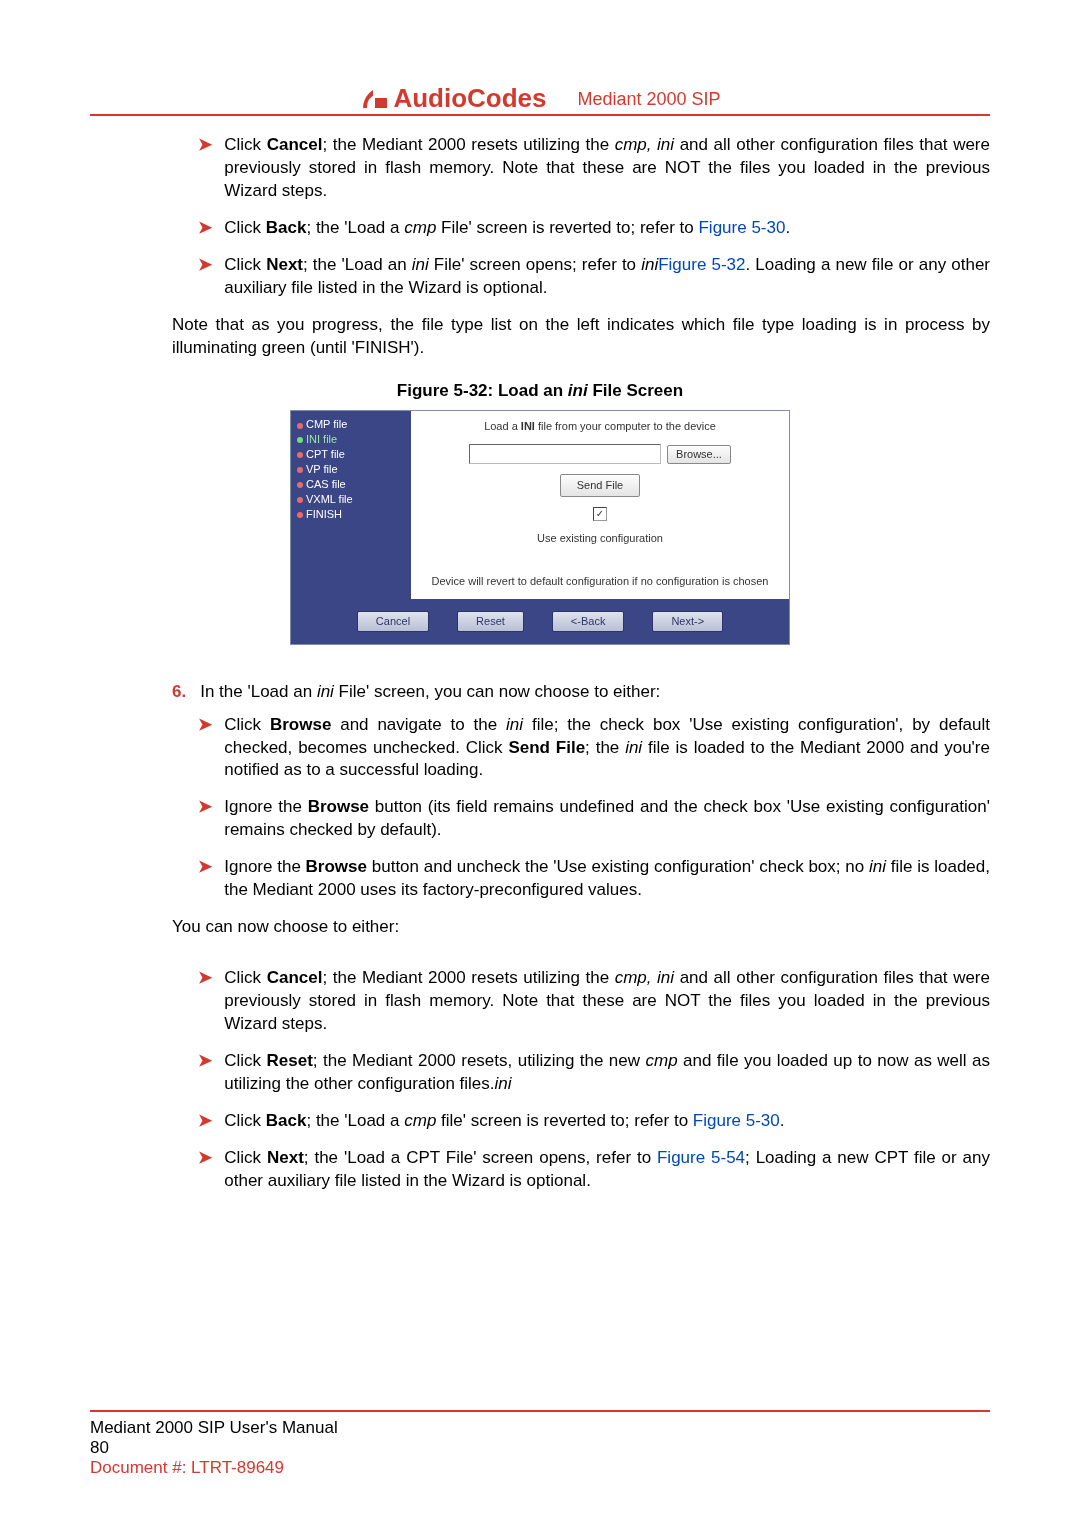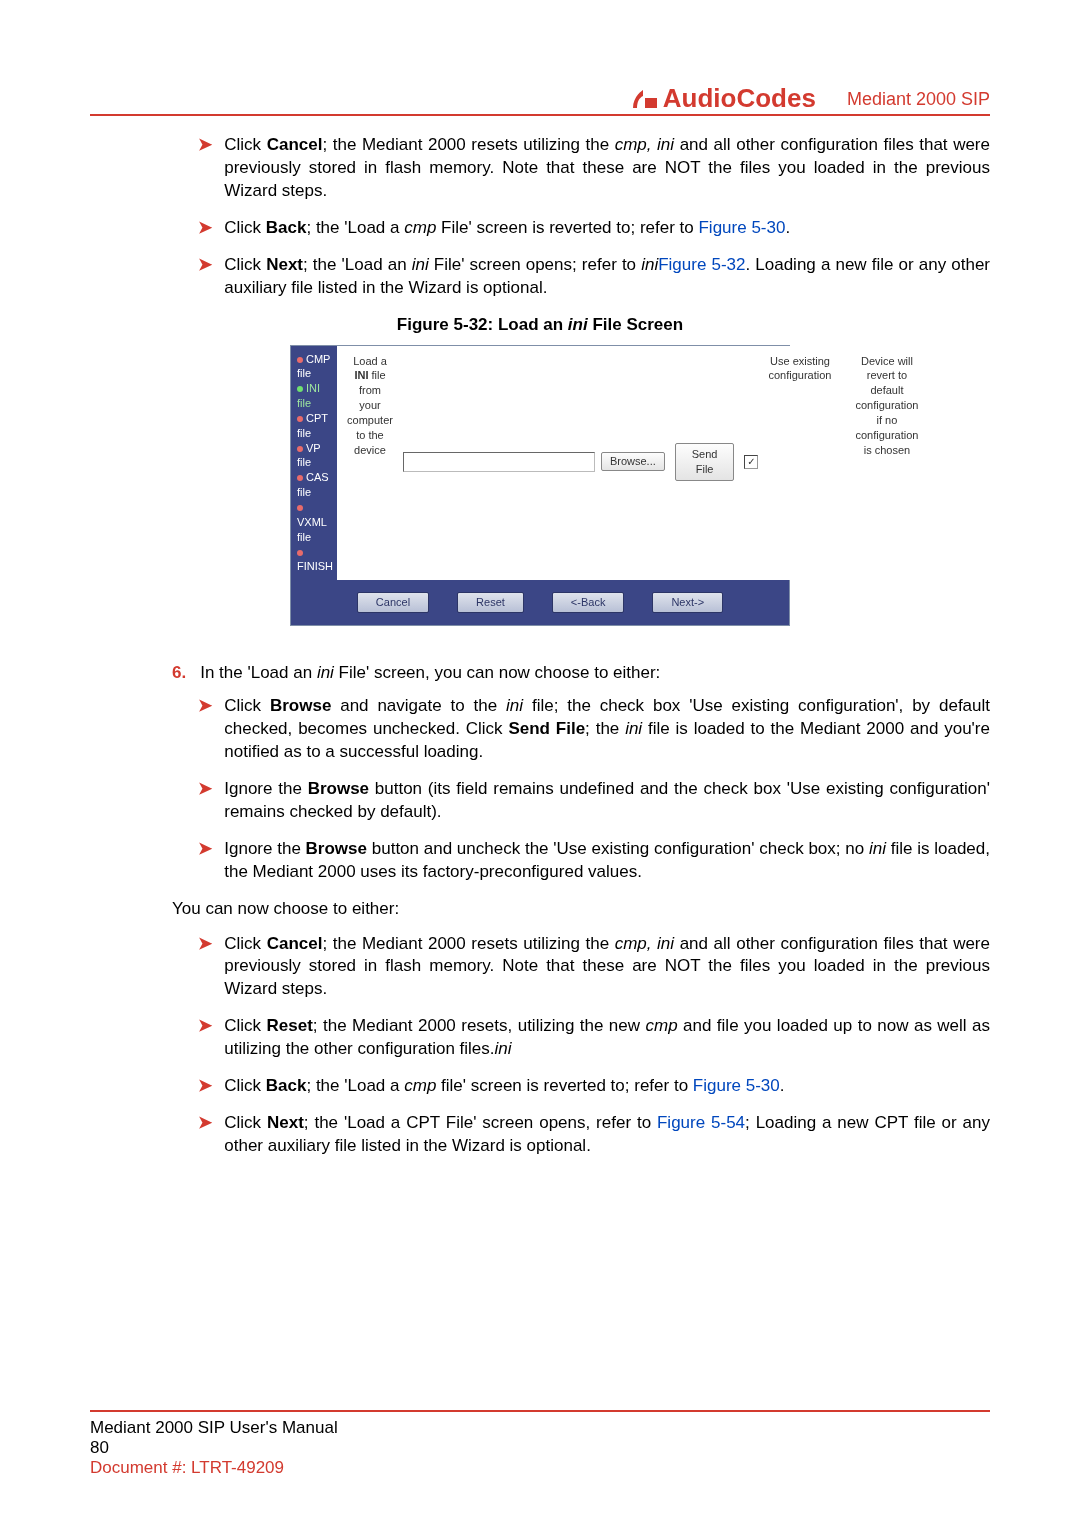--- a/index.html
+++ b/index.html
@@ -14,21 +14,21 @@
     position: relative;
   }
   .page {
     padding: 46px 90px 36px 90px;
     box-sizing: border-box;
     height: 100%;
     position: relative;
   }
   .header {
     display: flex;
-    justify-content: flex-end;
+    justify-content: center;
     align-items: flex-end;
     border-bottom: 2px solid #d33a2f;
     gap: 31px;
   }
   .logo {
     display: flex;
     align-items: center;
     color: #d33a2f;
     font-weight: bold;
     font-size: 26px;
@@ -107,21 +107,21 @@
   .fig-sidebar .dot.red { background: #e86b6b; }
   .fig-sidebar .item-active { color: #9fe69f; }
   .fig-main {
     flex: 1;
     background: #fff;
     padding: 8px 10px 10px 10px;
     font-size: 11px;
     color: #333;
     text-align: center;
     display: flex;
-    flex-direction: row;
+    flex-direction: column;
     gap: 10px;
     box-sizing: border-box;
   }
   .fig-row {
     display: flex;
     gap: 6px;
     justify-content: center;
     align-items: center;
   }
   .fig-input {
@@ -216,20 +216,21 @@
         <div class="arrow-item">
           <span class="arrow">➤</span>
           <span class="arrow-text">Click <b>Back</b>; the 'Load a <span class="ital">cmp</span> File' screen is reverted to; refer to <span class="xref">Figure 5-30</span>.</span>
         </div>
         <div class="arrow-item">
           <span class="arrow">➤</span>
           <span class="arrow-text">Click <b>Next</b>; the 'Load an <span class="ital">ini</span> File' screen opens; refer to <span class="ital">ini</span><span class="xref">Figure 5-32</span>. Loading a new  file or any other auxiliary file listed in the Wizard is optional.</span>
         </div>
       </div>
 
+  <div class="note">Note that as you progress, the file type list on the left indicates which file type loading is in process by illuminating green (until 'FINISH').</div>
 
   <div class="fig-caption">
     <span>Figure 5-32: Load an </span><span class="ital">ini</span><span> File Screen</span>
   </div>
 
   <div class="figure-wrap">
     <div class="figure">
       <div class="figure-top">
         <div class="fig-sidebar" id="fig-sidebar">
               <div class=""><span class="dot red"></span>CMP file</div>
@@ -283,21 +284,21 @@
         <div class="arrow-item">
           <span class="arrow">➤</span>
           <span class="arrow-text">Ignore the <b>Browse</b> button (its field remains undefined and the check box 'Use existing configuration' remains checked by default).</span>
         </div>
         <div class="arrow-item">
           <span class="arrow">➤</span>
           <span class="arrow-text">Ignore the <b>Browse</b> button and uncheck the 'Use existing configuration' check box; no <span class="ital">ini</span> file is loaded, the Mediant 2000 uses its factory-preconfigured values.</span>
         </div>
       </div>
 
-  <div class="note" style="margin-bottom:12px;">You can now choose to either:</div>
+  <div class="note" style="margin-bottom:28px;">You can now choose to either:</div>
 
   <div id="bullets-c">
         <div class="arrow-item">
           <span class="arrow">➤</span>
           <span class="arrow-text">Click <b>Cancel</b>; the Mediant 2000 resets utilizing the <span class="ital">cmp, ini</span> and all other configuration files that were previously stored in flash memory. Note that these are NOT the files you loaded in the previous Wizard steps.</span>
         </div>
         <div class="arrow-item">
           <span class="arrow">➤</span>
           <span class="arrow-text">Click <b>Reset</b>; the Mediant 2000 resets, utilizing the new <span class="ital">cmp</span> and  file you loaded up to now as well as utilizing the other configuration files.<span class="ital">ini</span></span>
         </div>
@@ -309,16 +310,16 @@
           <span class="arrow">➤</span>
           <span class="arrow-text">Click <b>Next</b>; the 'Load a CPT File' screen opens, refer to <span class="xref">Figure 5-54</span>; Loading a new CPT file or any other auxiliary file listed in the Wizard is optional.</span>
         </div>
       </div>
 
 </div>
 
 <div class="footer">
   <div>Mediant 2000 SIP User's Manual</div>
   <div>80</div>
-  <div class="f-right">Document #: LTRT-49209</div>
+  <div class="f-right">Document #: LTRT-89649</div>
 </div>
 
 </div>
 
 </body></html>

